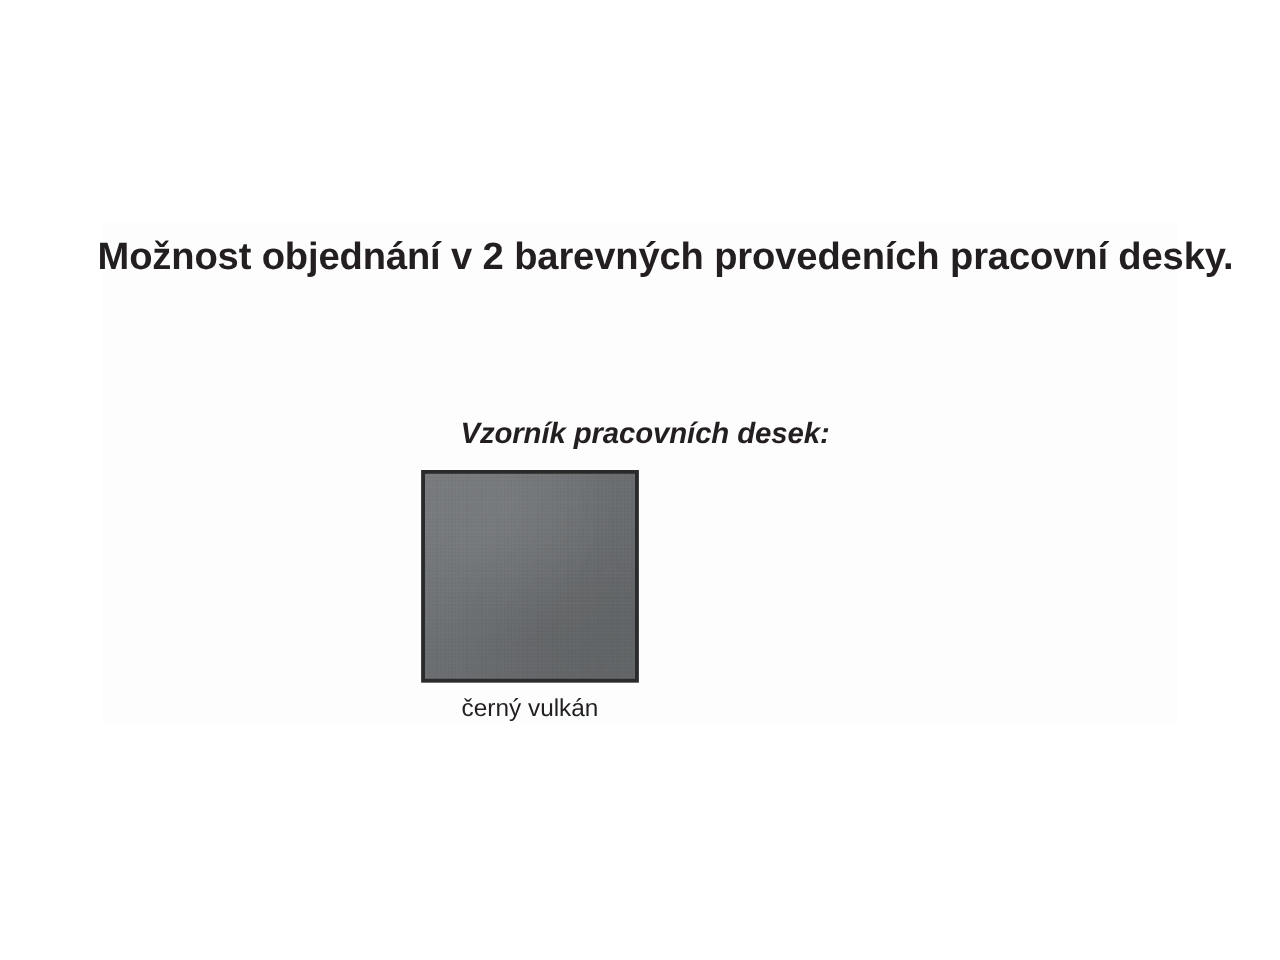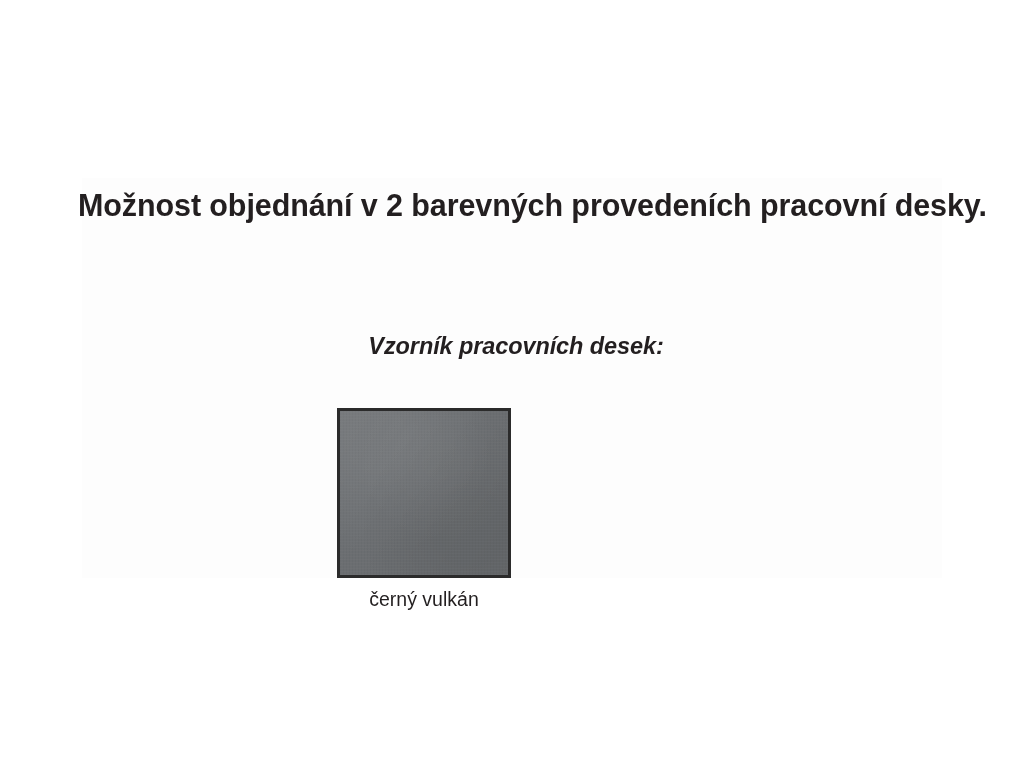--- a/index.html
+++ b/index.html
@@ -53,21 +53,20 @@
     
     transform: translateX(4px);
   }
 
   #swatch-row {
     position: absolute;
     left: 337px;
     top: 376px;
     display: flex;
     gap: 16px;
-    margin-top: 32px;
   }
 
   .swatch-cell {
     width: 174px;
     display: flex;
     flex-direction: column;
     align-items: center;
   }
 
   .swatch-tile {

